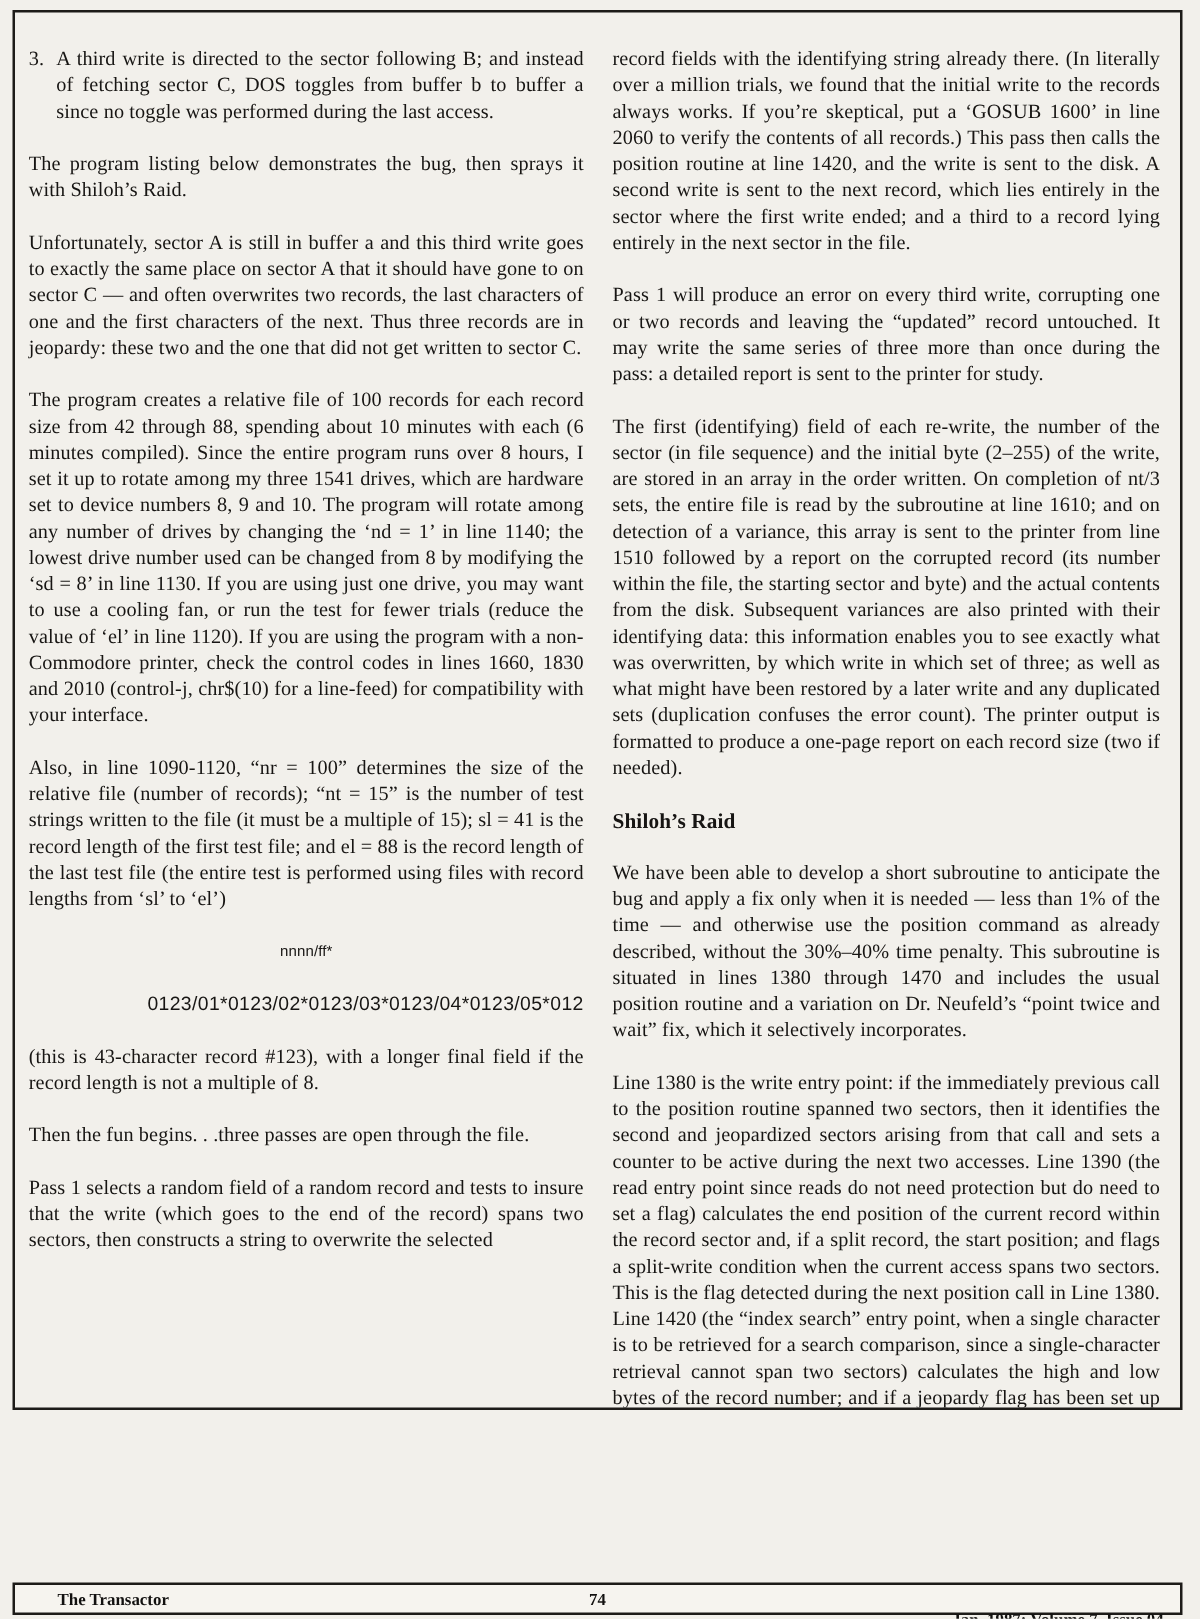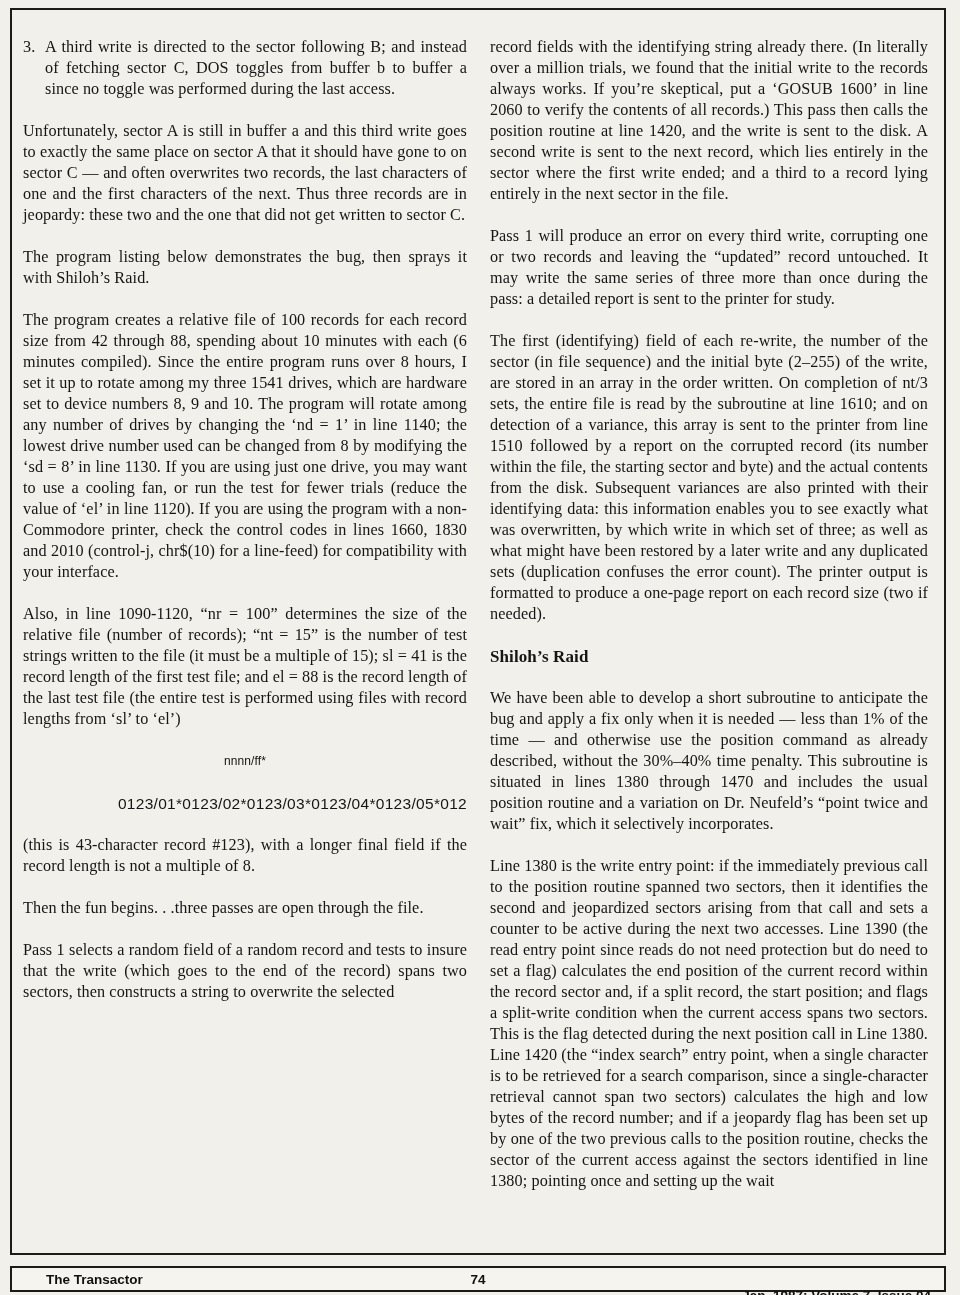--- a/index.html
+++ b/index.html
@@ -13,21 +13,21 @@
     position: relative;
     font-family: "Liberation Serif", serif;
     color: #171513;
     overflow: hidden;
   }
   .page-frame {
     position: absolute;
     left: 10px;
     top: 8px;
     width: 936px;
-    height: 1247px;
+    height: 1120px;
     border: 2px solid #1d1b18;
     box-sizing: border-box;
     padding: 27px 16px 0 11px;
     overflow: hidden;
     background: #f2f0eb;
   }
   .columns {
     display: flex;
     gap: 23px;
   }
@@ -72,21 +72,21 @@
   }
   .footer-bar {
     position: absolute;
     left: 10px;
     top: 1266px;
     width: 936px;
     height: 26px;
     border: 2px solid #1d1b18;
     box-sizing: border-box;
     background: #f6f4ef;
-    font-family: Liberation Sans, sans-serif;
+    font-family: Liberation Serif, serif;
     font-weight: bold;
     font-size: 13.5px;
     color: #121110;
   }
   .footer-left {
     position: absolute;
     left: 34px;
     top: 4px;
   }
   .footer-center {
@@ -102,22 +102,22 @@
   }
 </style>
 </head>
 <body>
 
 <div class="page-frame">
   <div class="columns">
 
     <div class="col col-left">
       <p class="hang"><span class="hang-num">3.</span><span>A third write is directed to the sector following B; and instead of fetching sector C, DOS toggles from buffer b to buffer a since no toggle was performed during the last access.</span></p>
+      <p>The program listing below demonstrates the bug, then sprays it with Shiloh’s Raid.</p>
       <p>Unfortunately, sector A is still in buffer a and this third write goes to exactly the same place on sector A that it should have gone to on sector C — and often overwrites two records, the last characters of one and the first characters of the next. Thus three records are in jeopardy: these two and the one that did not get written to sector C.</p>
-      <p>The program listing below demonstrates the bug, then sprays it with Shiloh’s Raid.</p>
       <p>The program creates a relative file of 100 records for each record size from 42 through 88, spending about 10 minutes with each (6 minutes compiled). Since the entire program runs over 8 hours, I set it up to rotate among my three 1541 drives, which are hardware set to device numbers 8, 9 and 10. The program will rotate among any number of drives by changing the ‘nd = 1’ in line 1140; the lowest drive number used can be changed from 8 by modifying the ‘sd = 8’ in line 1130. If you are using just one drive, you may want to use a cooling fan, or run the test for fewer trials (reduce the value of ‘el’ in line 1120). If you are using the program with a non-Commodore printer, check the control codes in lines 1660, 1830 and 2010 (control-j, chr$(10) for a line-feed) for compatibility with your interface.</p>
       <p>Also, in line 1090-1120, “nr = 100” determines the size of the relative file (number of records); “nt = 15” is the number of test strings written to the file (it must be a multiple of 15); sl = 41 is the record length of the first test file; and el = 88 is the record length of the last test file (the entire test is performed using files with record lengths from ‘sl’ to ‘el’)</p>
       <p class="center-line">nnnn/ff*</p>
       <p class="code-line">0123/01*0123/02*0123/03*0123/04*0123/05*012</p>
       <p>(this is 43-character record #123), with a longer final field if the record length is not a multiple of 8.</p>
       <p>Then the fun begins. . .three passes are open through the file.</p>
       <p>Pass 1 selects a random field of a random record and tests to insure that the write (which goes to the end of the record) spans two sectors, then constructs a string to overwrite the selected</p>
     </div>
 
     <div class="col col-right">

